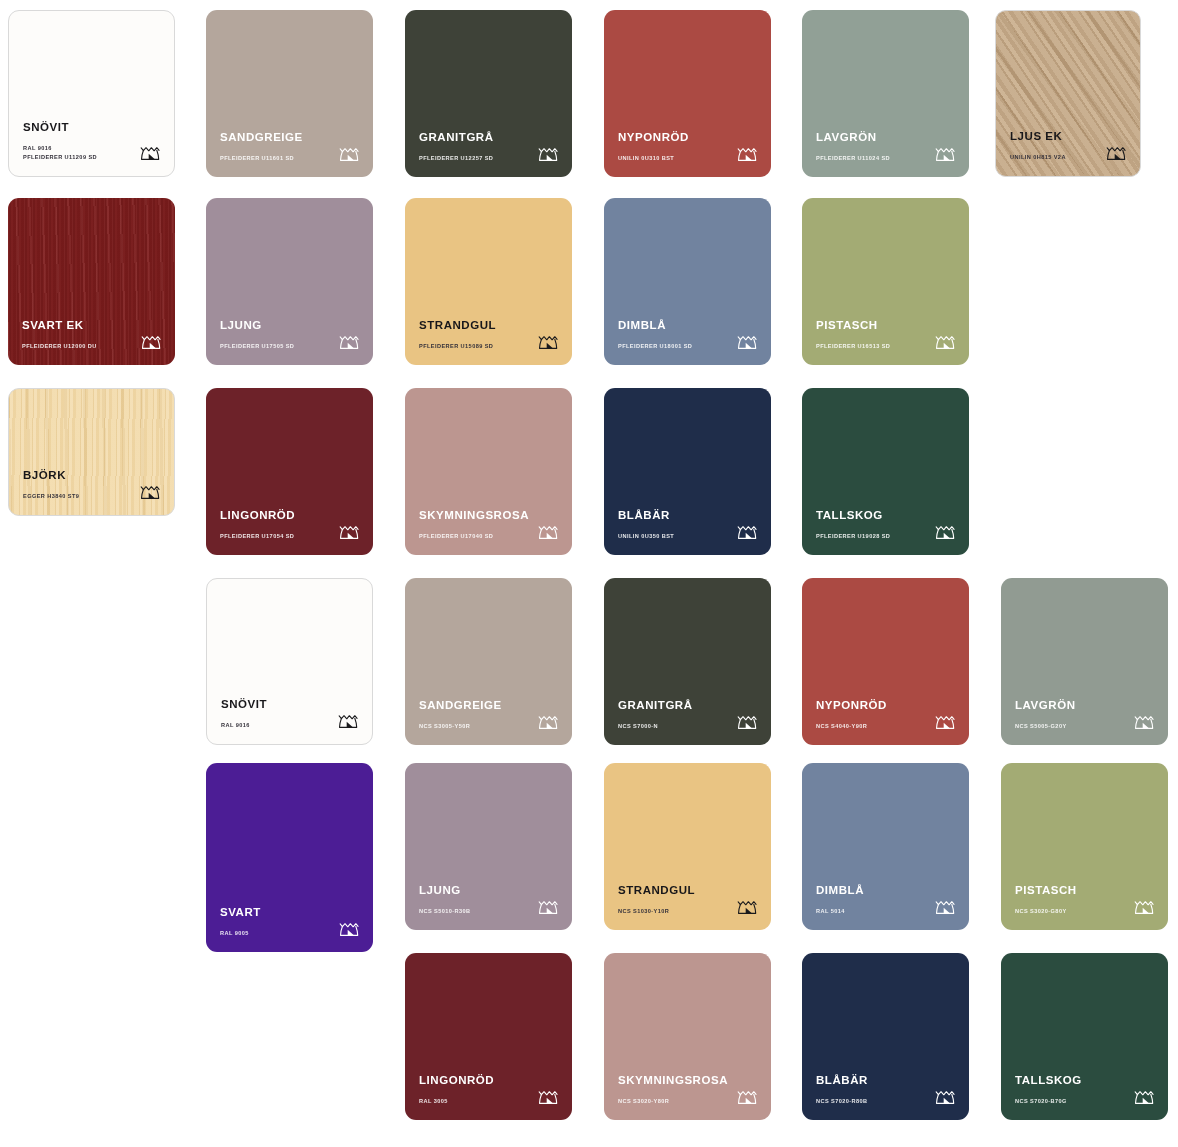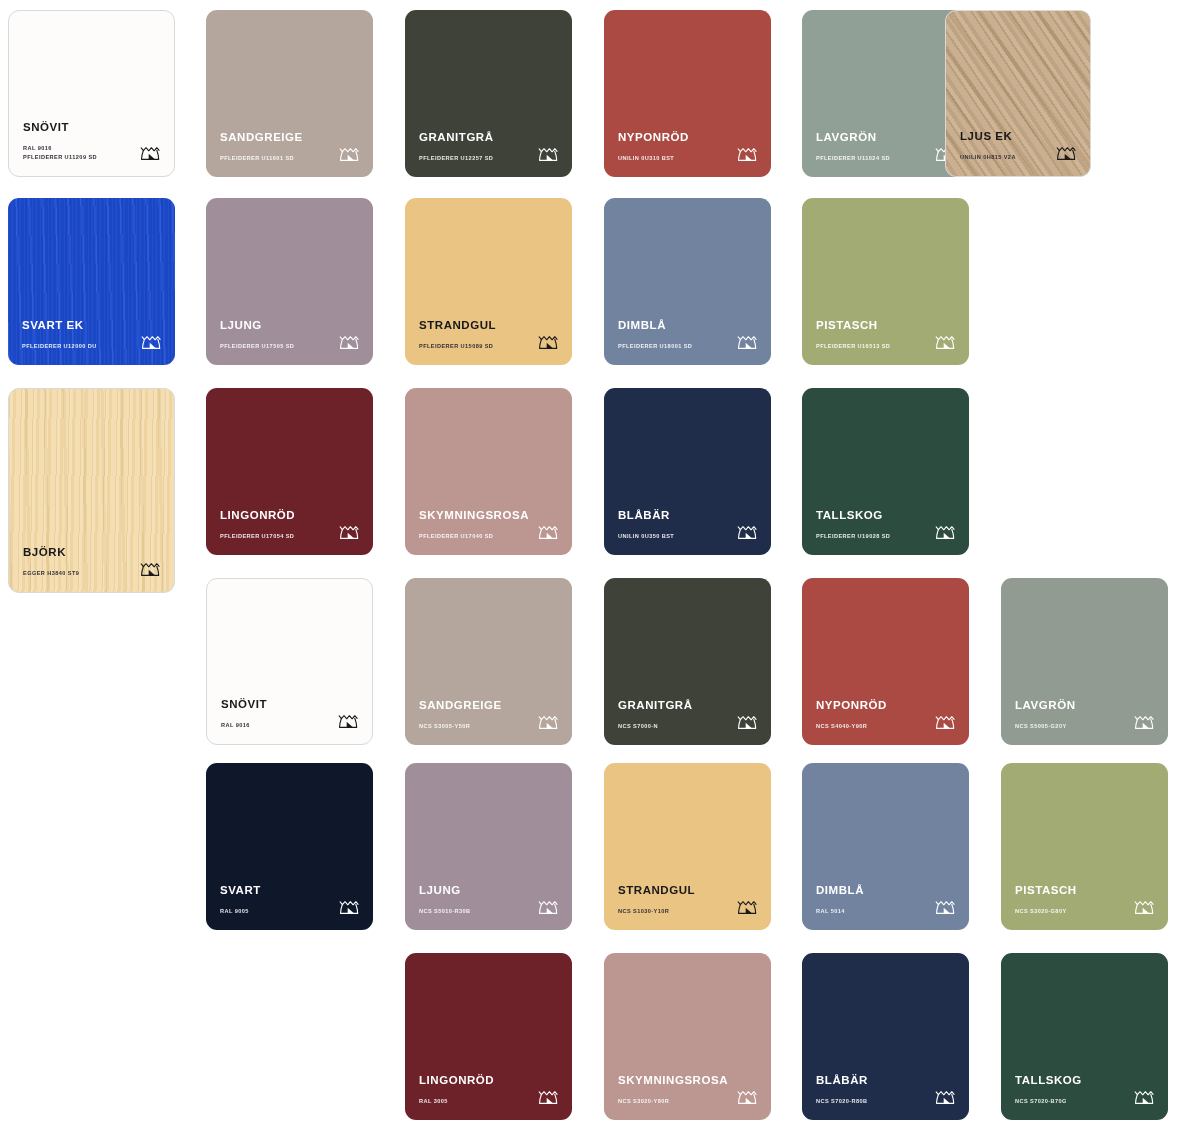--- a/index.html
+++ b/index.html
@@ -139,37 +139,37 @@
         </div>
       </div>
       <div class="logo">
         <svg viewBox="0 0 24 22" fill="none" xmlns="http://www.w3.org/2000/svg">
           <path d="M2.2 6.2 L4.6 9.0 L7.3 6.0 L10.2 9.2 L12.9 6.0 L15.8 9.2 L18.6 6.0 L21.0 8.8" stroke="#ffffff" stroke-width="1.15" stroke-linecap="round" stroke-linejoin="round"></path>
           <path d="M4.6 8.6 C3.2 12.4 2.6 15.6 2.6 18.2 L20.6 18.2 C20.6 15.6 20.0 12.4 18.6 8.6" stroke="#ffffff" stroke-width="1.15" stroke-linecap="round" stroke-linejoin="round"></path>
           <path d="M10.1 12.4 L10.1 17.9 L16.3 17.9 Z" fill="#ffffff"></path>
         </svg>
       </div>
     </div>
-    <div class="swatch dark-text bordered" style="left: 945px; top: 10px; width: 146px; height: 167px; background: rgb(191, 163, 130);">
+    <div class="swatch dark-text bordered" style="left: 995px; top: 10px; width: 146px; height: 167px; background: rgb(191, 163, 130);">
       <div class="tex" style="background-image: repeating-linear-gradient(56deg, rgba(120, 85, 45, 0.13) 0px, rgba(120, 85, 45, 0.13) 2px, rgba(255, 238, 210, 0.18) 2px, rgba(255, 238, 210, 0.18) 6px, rgba(120, 85, 45, 0.07) 6px, rgba(120, 85, 45, 0.07) 10px, rgba(255, 240, 215, 0.1) 10px, rgba(255, 240, 215, 0.1) 16px), repeating-linear-gradient(54deg, rgba(110, 78, 40, 0.1) 0px, rgba(110, 78, 40, 0.1) 4px, rgba(255, 245, 225, 0.07) 4px, rgba(255, 245, 225, 0.07) 24px);"></div>
       <div class="body">
         <div class="sw-name">LJUS EK</div>
         <div class="sw-codes">
           <span>UNILIN 0H815 V2A</span>
         </div>
       </div>
       <div class="logo">
         <svg viewBox="0 0 24 22" fill="none" xmlns="http://www.w3.org/2000/svg">
           <path d="M2.2 6.2 L4.6 9.0 L7.3 6.0 L10.2 9.2 L12.9 6.0 L15.8 9.2 L18.6 6.0 L21.0 8.8" stroke="#1a1a1c" stroke-width="1.15" stroke-linecap="round" stroke-linejoin="round"></path>
           <path d="M4.6 8.6 C3.2 12.4 2.6 15.6 2.6 18.2 L20.6 18.2 C20.6 15.6 20.0 12.4 18.6 8.6" stroke="#1a1a1c" stroke-width="1.15" stroke-linecap="round" stroke-linejoin="round"></path>
           <path d="M10.1 12.4 L10.1 17.9 L16.3 17.9 Z" fill="#1a1a1c"></path>
         </svg>
       </div>
     </div>
-    <div class="swatch light-text" style="left: 8px; top: 198px; width: 167px; height: 167px; background: #1d4ed8;">
+    <div class="swatch light-text" style="left: 8px; top: 198px; width: 167px; height: 167px; background: #7f1d1d;">
       <div class="tex" style="background-image: repeating-linear-gradient(90deg, rgba(255, 255, 255, 0.035) 0px, rgba(255, 255, 255, 0.035) 1px, rgba(0, 0, 0, 0.05) 1px, rgba(0, 0, 0, 0.05) 3px, rgba(255, 255, 255, 0.02) 3px, rgba(255, 255, 255, 0.02) 5px, rgba(0, 0, 0, 0.03) 5px, rgba(0, 0, 0, 0.03) 8px), repeating-linear-gradient(88deg, rgba(255, 255, 255, 0.05) 0px, rgba(255, 255, 255, 0.05) 2px, rgba(0, 0, 0, 0.06) 2px, rgba(0, 0, 0, 0.06) 13px);"></div>
       <div class="body">
         <div class="sw-name">SVART EK</div>
         <div class="sw-codes">
           <span>PFLEIDERER U12000 DU</span>
         </div>
       </div>
       <div class="logo">
         <svg viewBox="0 0 24 22" fill="none" xmlns="http://www.w3.org/2000/svg">
           <path d="M2.2 6.2 L4.6 9.0 L7.3 6.0 L10.2 9.2 L12.9 6.0 L15.8 9.2 L18.6 6.0 L21.0 8.8" stroke="#ffffff" stroke-width="1.15" stroke-linecap="round" stroke-linejoin="round"></path>
@@ -231,21 +231,21 @@
         </div>
       </div>
       <div class="logo">
         <svg viewBox="0 0 24 22" fill="none" xmlns="http://www.w3.org/2000/svg">
           <path d="M2.2 6.2 L4.6 9.0 L7.3 6.0 L10.2 9.2 L12.9 6.0 L15.8 9.2 L18.6 6.0 L21.0 8.8" stroke="#ffffff" stroke-width="1.15" stroke-linecap="round" stroke-linejoin="round"></path>
           <path d="M4.6 8.6 C3.2 12.4 2.6 15.6 2.6 18.2 L20.6 18.2 C20.6 15.6 20.0 12.4 18.6 8.6" stroke="#ffffff" stroke-width="1.15" stroke-linecap="round" stroke-linejoin="round"></path>
           <path d="M10.1 12.4 L10.1 17.9 L16.3 17.9 Z" fill="#ffffff"></path>
         </svg>
       </div>
     </div>
-    <div class="swatch dark-text bordered" style="left: 8px; top: 388px; width: 167px; height: 205px; background: rgb(242, 216, 164);">
+    <div class="swatch dark-text bordered" style="left: 8px; top: 388px; width: 167px; height: 128px; background: rgb(242, 216, 164);">
       <div class="tex" style="background-image: repeating-linear-gradient(91deg, rgba(160, 115, 45, 0.1) 0px, rgba(160, 115, 45, 0.1) 1px, rgba(255, 255, 255, 0.16) 1px, rgba(255, 255, 255, 0.16) 4px, rgba(160, 115, 45, 0.06) 4px, rgba(160, 115, 45, 0.06) 7px, rgba(255, 255, 255, 0.1) 7px, rgba(255, 255, 255, 0.1) 12px), repeating-linear-gradient(89deg, rgba(150, 105, 40, 0.08) 0px, rgba(150, 105, 40, 0.08) 3px, rgba(255, 255, 255, 0.05) 3px, rgba(255, 255, 255, 0.05) 19px);"></div>
       <div class="body">
         <div class="sw-name">BJÖRK</div>
         <div class="sw-codes">
           <span>EGGER H3840 ST9</span>
         </div>
       </div>
       <div class="logo">
         <svg viewBox="0 0 24 22" fill="none" xmlns="http://www.w3.org/2000/svg">
           <path d="M2.2 6.2 L4.6 9.0 L7.3 6.0 L10.2 9.2 L12.9 6.0 L15.8 9.2 L18.6 6.0 L21.0 8.8" stroke="#1a1a1c" stroke-width="1.15" stroke-linecap="round" stroke-linejoin="round"></path>
@@ -382,21 +382,21 @@
         </div>
       </div>
       <div class="logo">
         <svg viewBox="0 0 24 22" fill="none" xmlns="http://www.w3.org/2000/svg">
           <path d="M2.2 6.2 L4.6 9.0 L7.3 6.0 L10.2 9.2 L12.9 6.0 L15.8 9.2 L18.6 6.0 L21.0 8.8" stroke="#ffffff" stroke-width="1.15" stroke-linecap="round" stroke-linejoin="round"></path>
           <path d="M4.6 8.6 C3.2 12.4 2.6 15.6 2.6 18.2 L20.6 18.2 C20.6 15.6 20.0 12.4 18.6 8.6" stroke="#ffffff" stroke-width="1.15" stroke-linecap="round" stroke-linejoin="round"></path>
           <path d="M10.1 12.4 L10.1 17.9 L16.3 17.9 Z" fill="#ffffff"></path>
         </svg>
       </div>
     </div>
-    <div class="swatch light-text" style="left: 206px; top: 763px; width: 167px; height: 167px; background: #0f172a;">
+    <div class="swatch light-text" style="left: 206px; top: 763px; width: 167px; height: 189px; background: #4c1d95;">
       <div class="body">
         <div class="sw-name">SVART</div>
         <div class="sw-codes">
           <span>RAL 9005</span>
         </div>
       </div>
       <div class="logo">
         <svg viewBox="0 0 24 22" fill="none" xmlns="http://www.w3.org/2000/svg">
           <path d="M2.2 6.2 L4.6 9.0 L7.3 6.0 L10.2 9.2 L12.9 6.0 L15.8 9.2 L18.6 6.0 L21.0 8.8" stroke="#ffffff" stroke-width="1.15" stroke-linecap="round" stroke-linejoin="round"></path>
           <path d="M4.6 8.6 C3.2 12.4 2.6 15.6 2.6 18.2 L20.6 18.2 C20.6 15.6 20.0 12.4 18.6 8.6" stroke="#ffffff" stroke-width="1.15" stroke-linecap="round" stroke-linejoin="round"></path>

